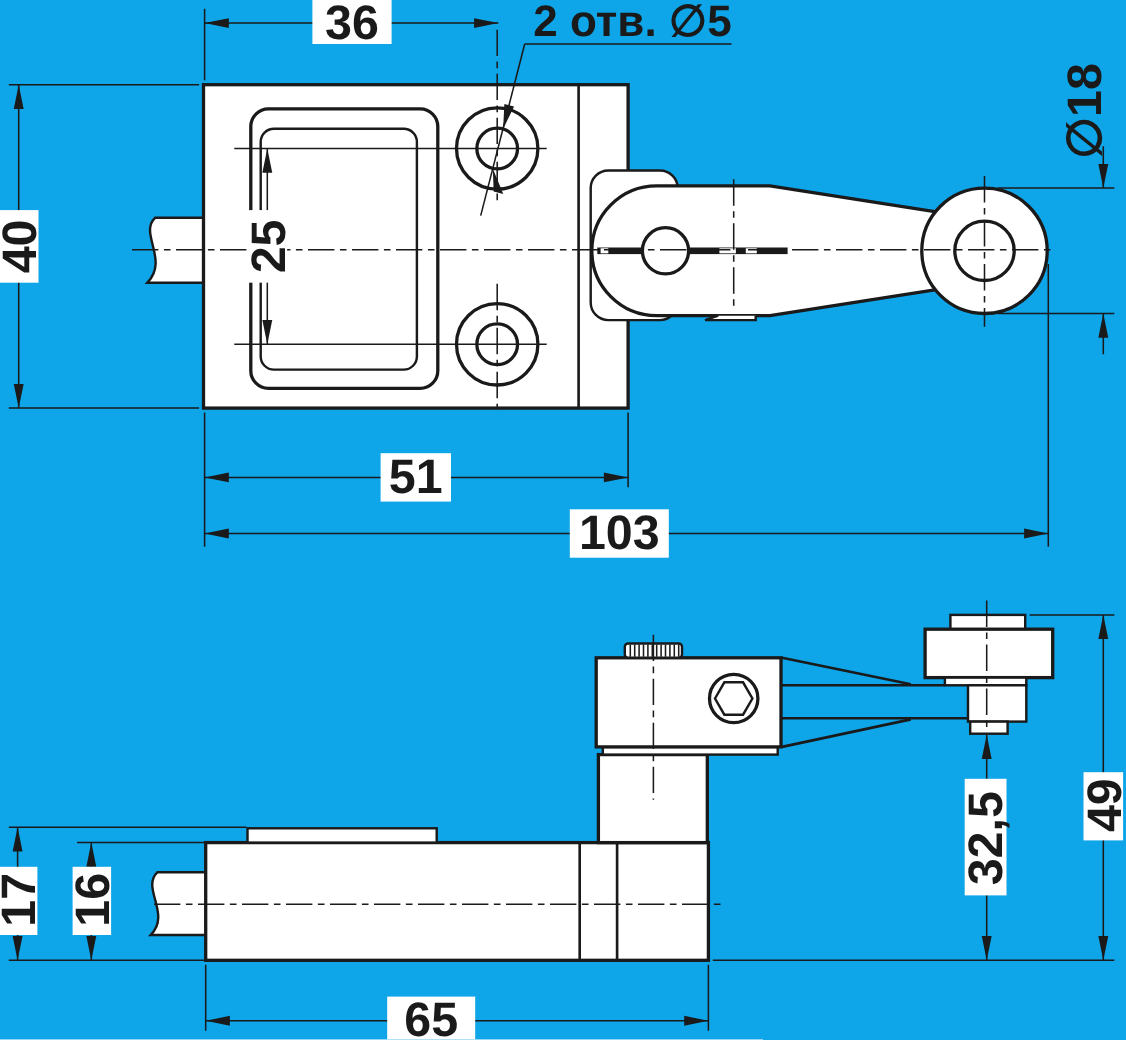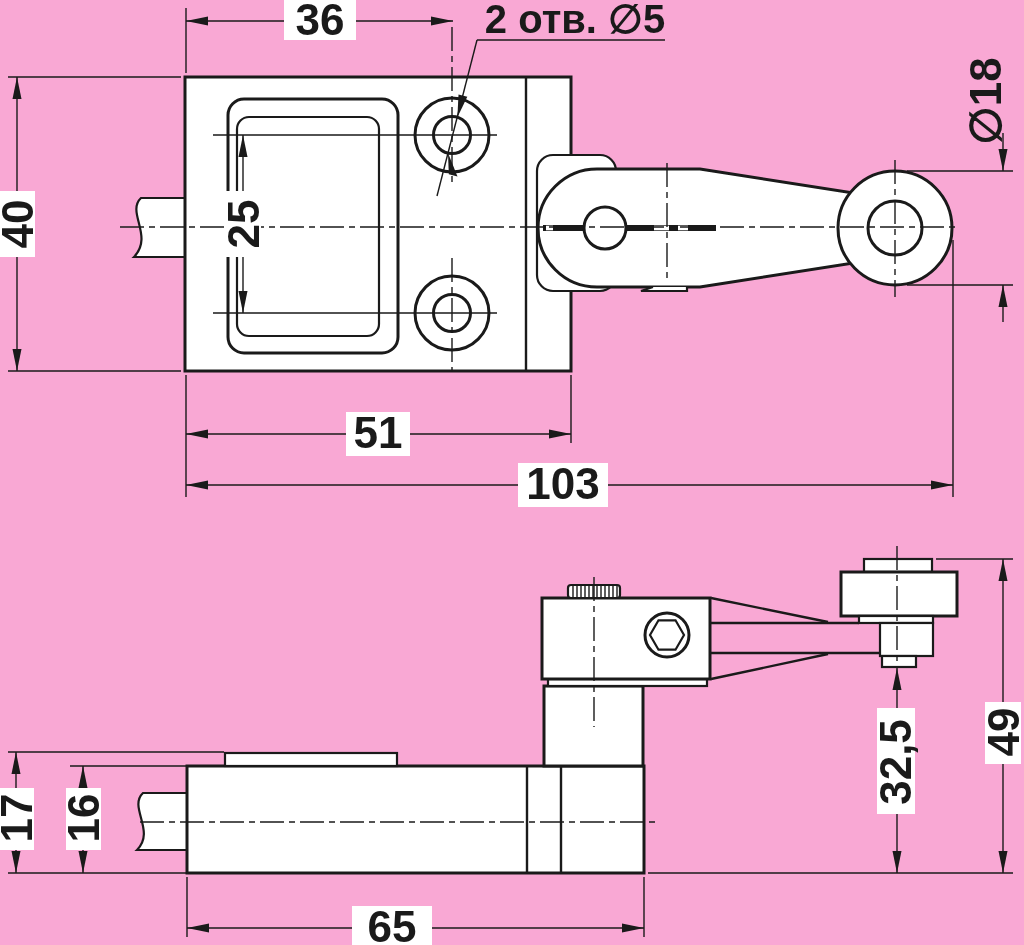--- a/index.html
+++ b/index.html
@@ -1,16 +1,16 @@
 <!DOCTYPE html>
 <html><head>
 <meta charset="utf-8">
 <style>
   html,body{margin:0;padding:0;background:#ffffff;}
-  #page{width:1024px;height:945px;background:#f9a8d4;position:relative;font-family:"Liberation Sans",sans-serif;}
+  #page{width:1024px;height:945px;background:#0ea5e9;position:relative;font-family:"Liberation Sans",sans-serif;}
   svg{display:block;}
   .ol{fill:#ffffff;stroke:#1a1a1a;stroke-width:3;stroke-linejoin:miter;}
   .ml{fill:#ffffff;stroke:#1a1a1a;stroke-width:2.2;}
   .ln{fill:none;stroke:#1a1a1a;stroke-width:2.4;}
   .thin{fill:none;stroke:#1a1a1a;stroke-width:1.4;}
   .cl{fill:none;stroke:#1a1a1a;stroke-width:1.4;stroke-dasharray:24 5 6 5;}
   .arr{fill:#1a1a1a;stroke:none;}
   .gap{fill:#ffffff;stroke:none;}
   .dimtxt{font-family:"Liberation Sans",sans-serif;font-weight:700;font-size:44px;fill:#1a1a1a;}
   .calltxt{font-family:"Liberation Sans",sans-serif;font-weight:700;font-size:40px;fill:#1a1a1a;}

